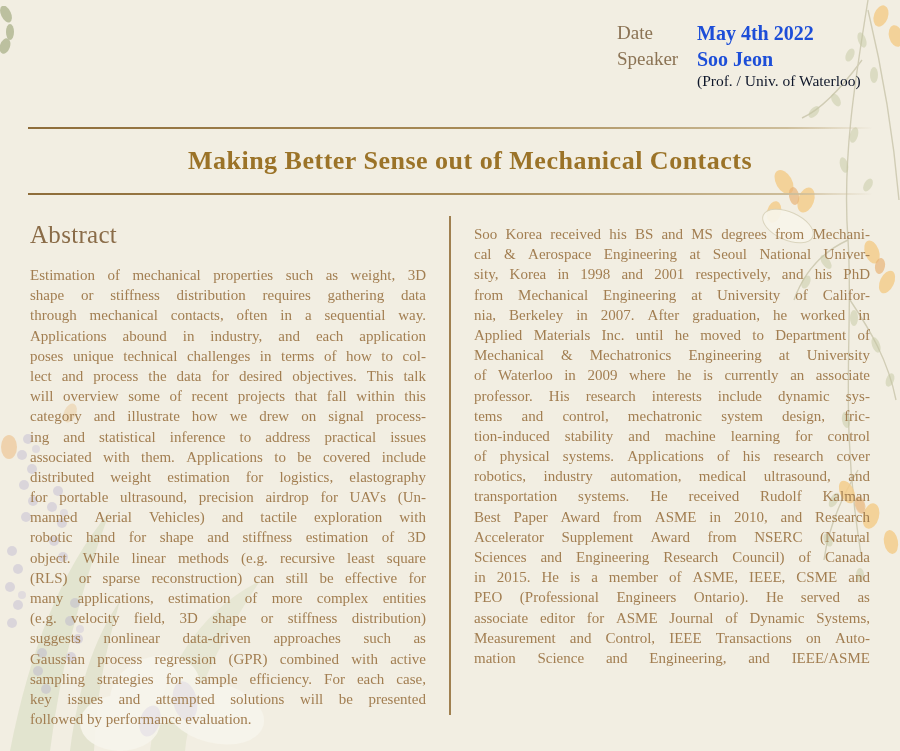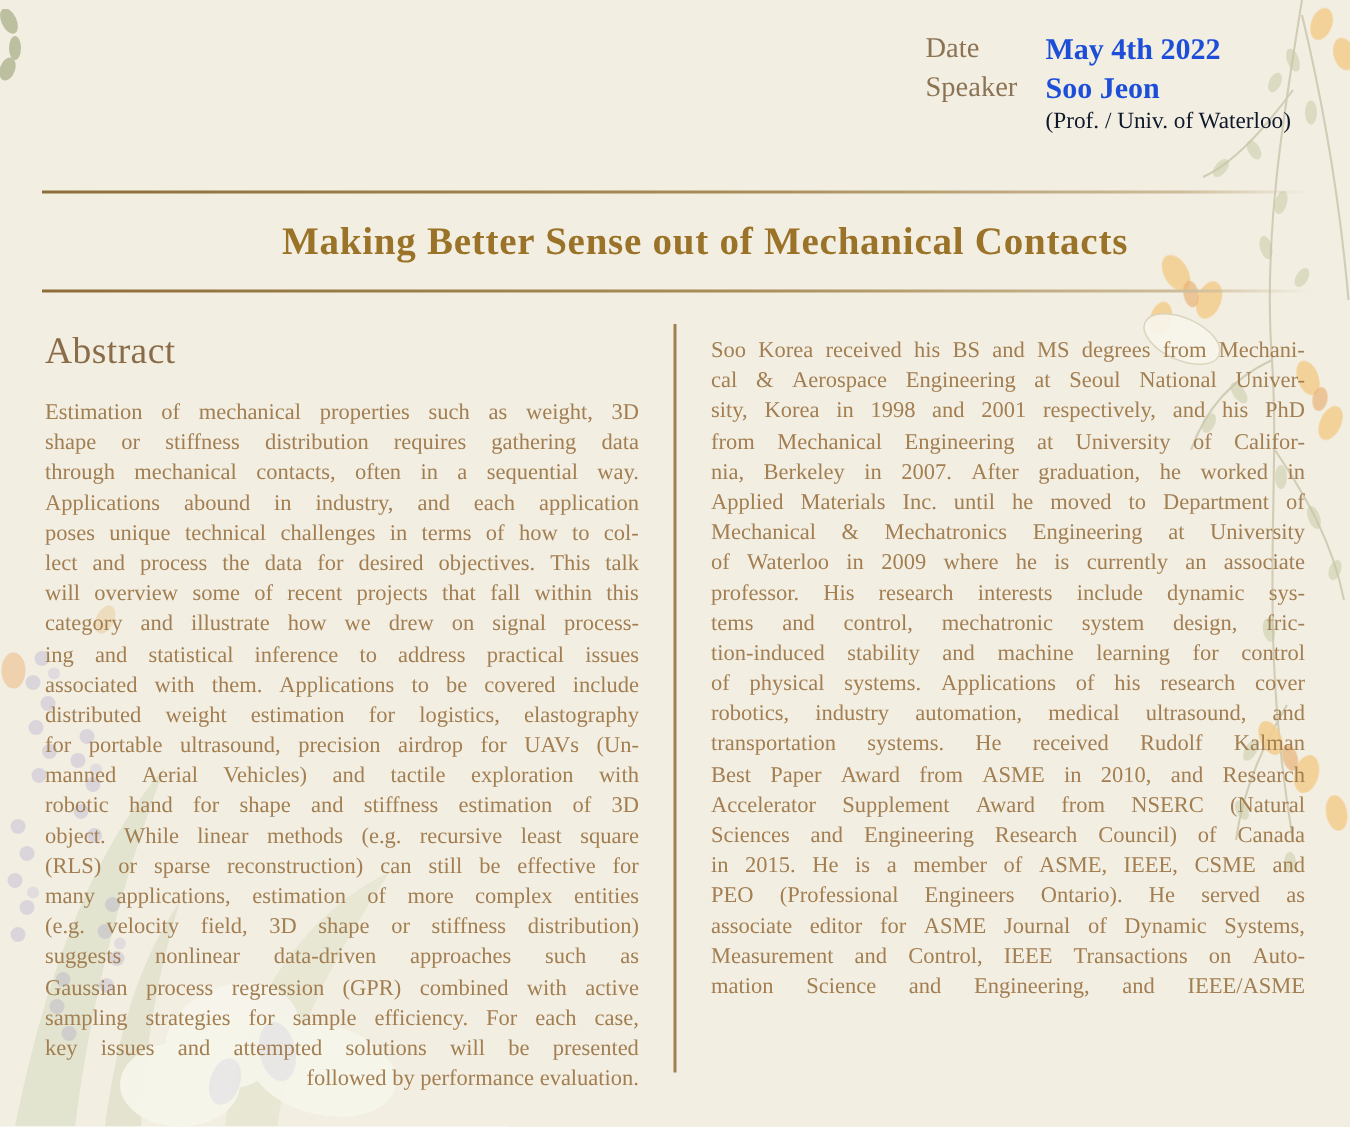--- a/index.html
+++ b/index.html
@@ -25,21 +25,21 @@
   .band-inner{height:64px;display:flex;align-items:center;justify-content:center;padding-left:40px;}
   .talk-title{margin:0;font-size:26px;font-weight:bold;letter-spacing:.5px;color:#9b7328;}
 
   
   .columns{display:flex;box-sizing:border-box;padding:0 30px;margin-top:29px;}
   .col{width:396px;overflow:hidden;}
   .col h2{margin:0 0 19px 0;font-size:25px;line-height:22px;font-weight:normal;color:#8a6c48;letter-spacing:.3px;}
   .vdivider{width:2px;background:#a08050;margin:-8px 23px 14px 23px;align-self:stretch;}
   .body-text{font-size:15px;color:#a27e51;}
   .tline{display:flex;justify-content:space-between;line-height:20.2px;height:20.2px;white-space:nowrap;}
-  .tline-last{display:block;text-align:right;}
+  .tline-last{display:block;text-align:left;}
 </style>
 </head>
 <body>
 
 <div class="poster">
 
   <svg class="deco deco-right" width="150" height="600" viewBox="0 0 150 600">
     <g fill="none" stroke="#b6b291" stroke-width="1.4" opacity="0.55">
       <path d="M118,0 C105,80 92,160 98,240 C104,330 88,420 112,560"></path>
       <path d="M118,10 C130,60 142,120 149,200"></path>

